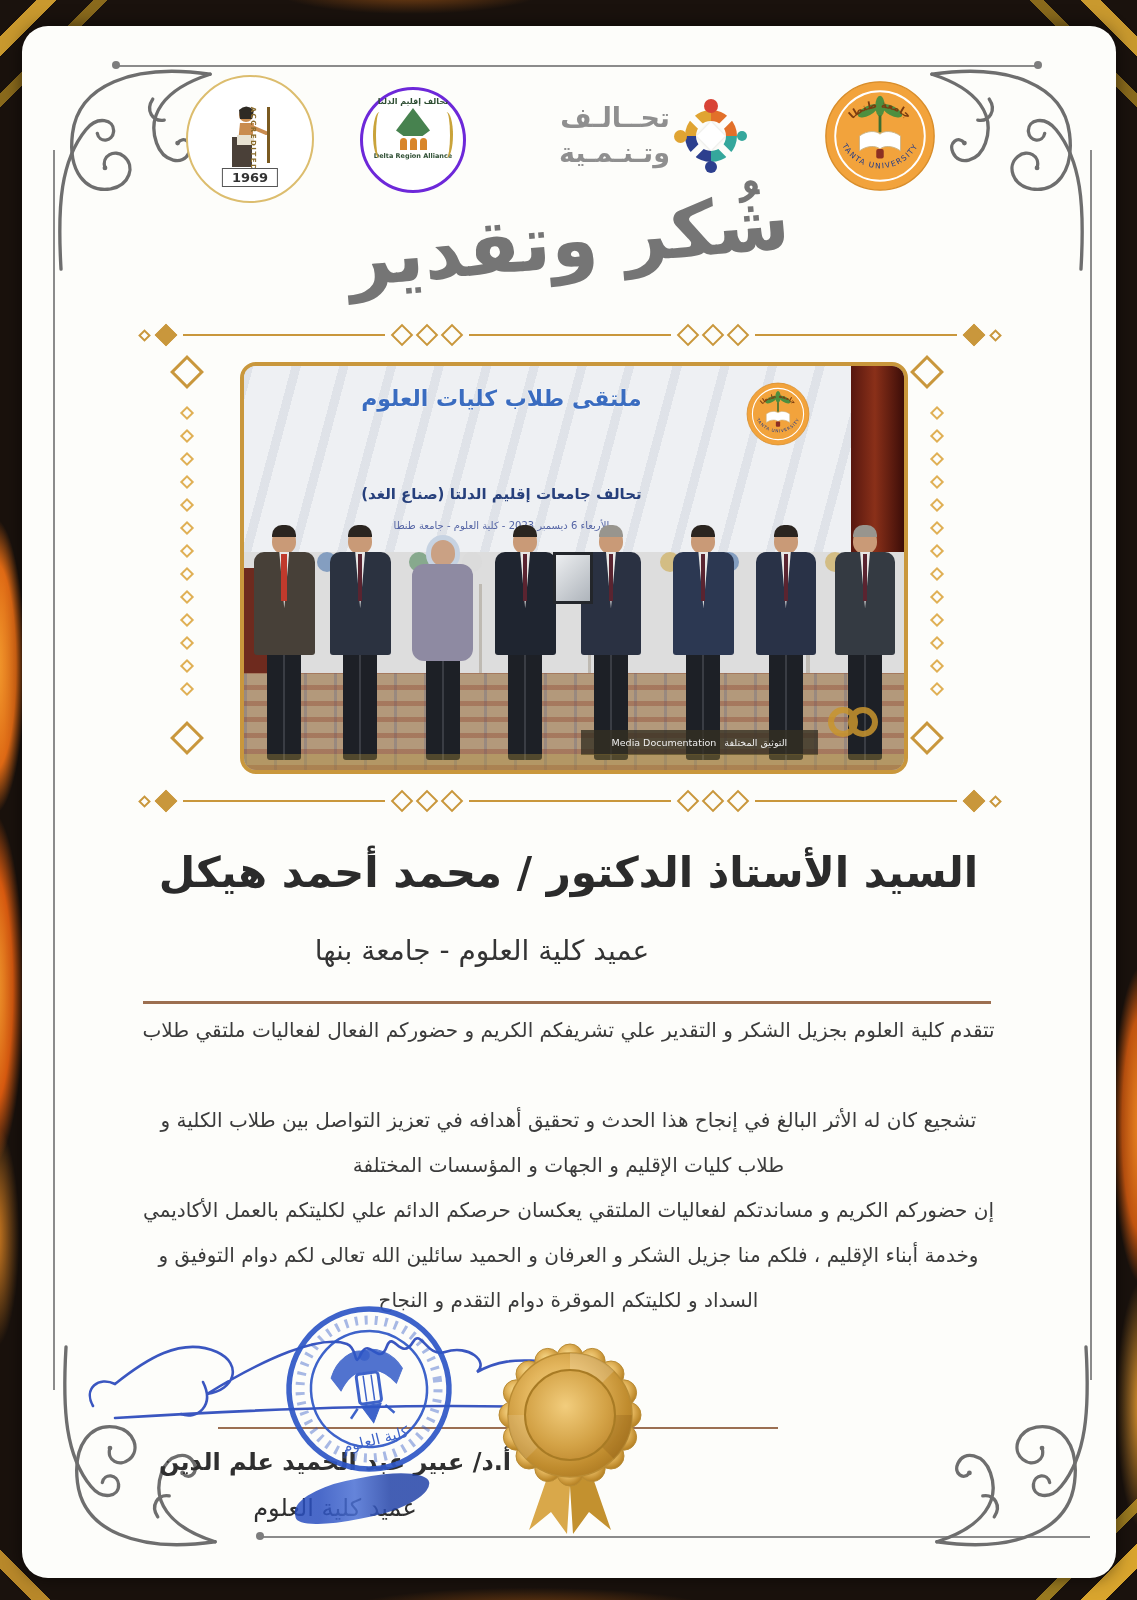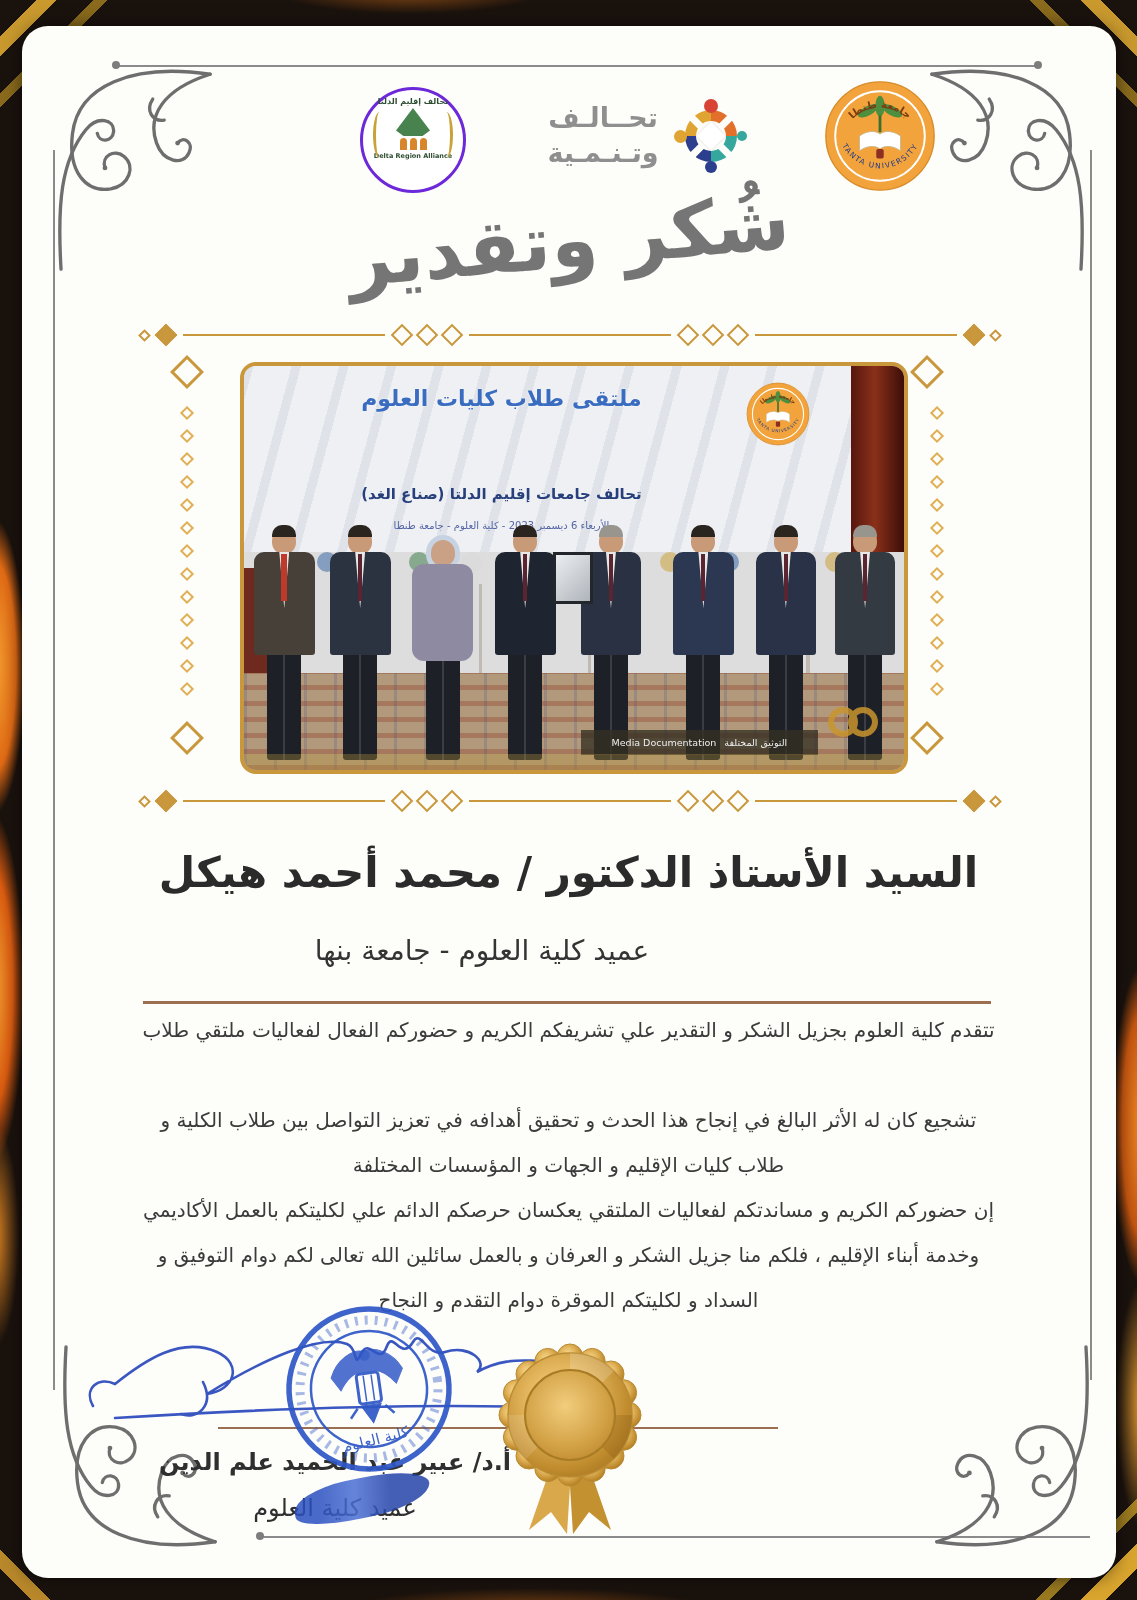--- a/index.html
+++ b/index.html
@@ -42,21 +42,21 @@
              background:#fff;font-size:13px;font-weight:bold;color:#333;padding:0 9px;line-height:17px;}
   .delta{left:360px;top:87px;width:100px;height:100px;border:3px solid #6d28d9;text-align:center;}
   .delta .tar{font-size:8px;font-weight:bold;color:#2e4e33;margin-top:7px;}
   .delta .map{width:34px;height:28px;margin:2px auto 0;background:#47824f;
               clip-path:polygon(50% 0,100% 80%,78% 100%,22% 100%,0 80%);}
   .delta .figs{display:flex;justify-content:center;gap:3px;margin-top:2px;}
   .delta .figs i{width:7px;height:12px;background:#d8862b;border-radius:4px 4px 0 0;}
   .delta .ten{font-size:6.5px;font-weight:bold;color:#2e4e33;margin-top:2px;}
   .delta .wheat{position:absolute;top:22px;width:10px;height:46px;border-left:3px solid #c9a33a;border-radius:50%;}
   .w-l{left:10px;} .w-r{right:10px;transform:scaleX(-1);}
-  .coal-text{position:absolute;left:536px;top:100px;width:134px;text-align:center;direction:rtl;
+  .coal-text{position:absolute;left:536px;top:100px;width:134px;direction:rtl;
              color:#8f8f8f;font-weight:bold;font-size:27px;line-height:35px;}
   .pin{position:absolute;left:676px;top:101px;width:70px;height:70px;}
   .pin .ring{position:absolute;inset:9px;border-radius:50%;border:11px solid;
              border-color:#e2702a #35a79c #2c3f8e #e0a432;transform:rotate(45deg);}
   .pin .gap{position:absolute;inset:4px;transform:rotate(45deg);
             background:linear-gradient(#fdfdfa,#fdfdfa) center/7px 100% no-repeat,
                        linear-gradient(#fdfdfa,#fdfdfa) center/100% 7px no-repeat;}
   .pin .ctr{position:absolute;inset:25px;background:#fff;transform:rotate(45deg);box-shadow:0 0 3px rgba(0,0,0,.15);}
   .pin i{position:absolute;border-radius:50%;}
   .pd1{width:14px;height:14px;left:28px;top:-2px;background:#d84336;}
@@ -201,20 +201,33 @@
   <svg class="flo" style="left:930px;top:58px;transform:scaleX(-1)">
       <use href="#flourishSym"></use>
     </svg>
   <svg class="flo" style="left:45px;top:1342px;transform:scaleY(-1)">
       <use href="#flourishSym"></use>
     </svg>
   <svg class="flo" style="left:935px;top:1342px;transform:scale(-1,-1)">
       <use href="#flourishSym"></use>
     </svg>
 
+  <div class="logo-circ benha">
+    <svg viewBox="0 0 124 124" style="position:absolute;inset:0">
+      <rect x="44" y="60" width="20" height="30" fill="#4a4038"></rect>
+      <circle cx="58" cy="38" r="7" fill="#c98c4f"></circle>
+      <path d="M51,33 Q58,26 66,33 L64,42 L52,42 Z" fill="#2e2a24"></path>
+      <path d="M52,46 L66,46 L64,66 L50,66 Z" fill="#c98c4f"></path>
+      <rect x="49" y="58" width="17" height="10" fill="#e8e2d2"></rect>
+      <path d="M64,50 L78,56" stroke="#c98c4f" stroke-width="4" stroke-linecap="round"></path>
+      <rect x="79" y="30" width="3" height="56" fill="#7a5a20"></rect>
+    </svg>
+    <div class="accr">ACCREDITED</div>
+    <div class="yr">1969</div>
+  </div>
 
   <div class="logo-circ delta">
     <div class="tar rtl">تحالف إقليم الدلتا</div>
     <div class="map"></div>
     <div class="figs">
         <i></i>
         <i></i>
         <i></i>
       </div>
     <div class="ten">Delta Region Alliance</div>
@@ -410,21 +423,21 @@
   </div>
 
   <div class="rec-name rtl">السيد الأستاذ الدكتور / محمد أحمد هيكل</div>
   <div class="rec-title rtl">عميد كلية العلوم - جامعة بنها</div>
   <div class="divider"></div>
 
   <div class="bline rtl" style="top:1018px">تتقدم كلية العلوم بجزيل الشكر و التقدير علي تشريفكم الكريم و حضوركم الفعال لفعاليات ملتقي طلاب</div>
   <div class="bline rtl" style="top:1108px">تشجيع كان له الأثر البالغ في إنجاح هذا الحدث و تحقيق أهدافه في تعزيز التواصل بين طلاب الكلية و</div>
   <div class="bline rtl" style="top:1153px">طلاب كليات الإقليم و الجهات و المؤسسات المختلفة</div>
   <div class="bline rtl" style="top:1198px">إن حضوركم الكريم و مساندتكم لفعاليات الملتقي يعكسان حرصكم الدائم علي لكليتكم بالعمل الأكاديمي</div>
-  <div class="bline rtl" style="top:1243px">وخدمة أبناء الإقليم ، فلكم منا جزيل الشكر و العرفان و بالعمل سائلين الله تعالى لكم دوام التوفيق و</div>
+  <div class="bline rtl" style="top:1243px">وخدمة أبناء الإقليم ، فلكم منا جزيل الشكر و العرفان و الحميد سائلين الله تعالى لكم دوام التوفيق و</div>
   <div class="bline rtl" style="top:1288px">السداد و لكليتكم الموقرة دوام التقدم و النجاح</div>
 
   <svg class="sig" viewBox="0 0 500 120">
     <g fill="none" stroke="#3a56c0" stroke-width="2.6" stroke-linecap="round">
       <path d="M8,88 C-2,70 14,58 30,66 C60,42 96,18 132,34 C158,46 150,72 122,76 C180,40 236,16 262,26 C274,31 268,52 276,36 C284,18 294,50 302,28 C308,12 316,44 328,24 C336,10 342,40 360,34 C384,26 404,44 392,54 C428,34 452,48 470,40"></path>
       <path d="M118,64 C130,88 112,102 96,96"></path>
       <path d="M30,100 C160,92 330,84 474,90"></path>
     </g>
   </svg>
   <div class="sigline"></div>

